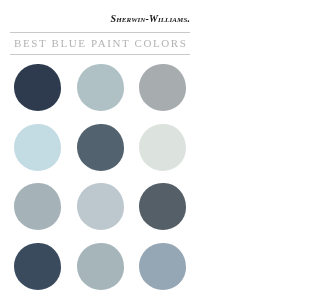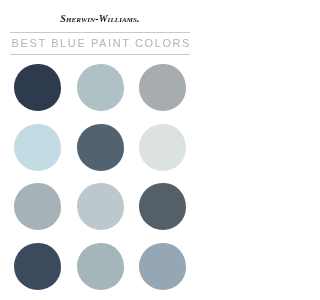--- a/index.html
+++ b/index.html
@@ -22,42 +22,42 @@
     flex-direction: column;
     position: relative;
   }
 
   
   .header {
     padding: 13px 10px 0 10px;
     flex: 0 0 auto;
   }
   .brand-logo {
-    text-align: center;
+    text-align: right;
     font-family: "Liberation Serif", serif;
     font-weight: bold;
     font-style: italic;
     font-size: 10px;
     letter-spacing: 0.1px;
     color: #1a1a1a;
     line-height: 12px;
     font-variant: small-caps;
     white-space: nowrap;
   }
   .rule {
     height: 1px;
     background: #c9c9c9;
     margin: 7px 0 0 0;
   }
   .rule-bottom {
     margin: 4px 0 0 0;
   }
   .subtitle {
     text-align: center;
-    font-family: Liberation Sans, sans-serif;
+    font-family: Liberation Serif, serif;
     font-size: 11px;
     letter-spacing: 1.6px;
     color: #b3b3b3;
     line-height: 14px;
     margin-top: 3px;
     white-space: nowrap;
     text-indent: 1.6px;
   }
 
   

